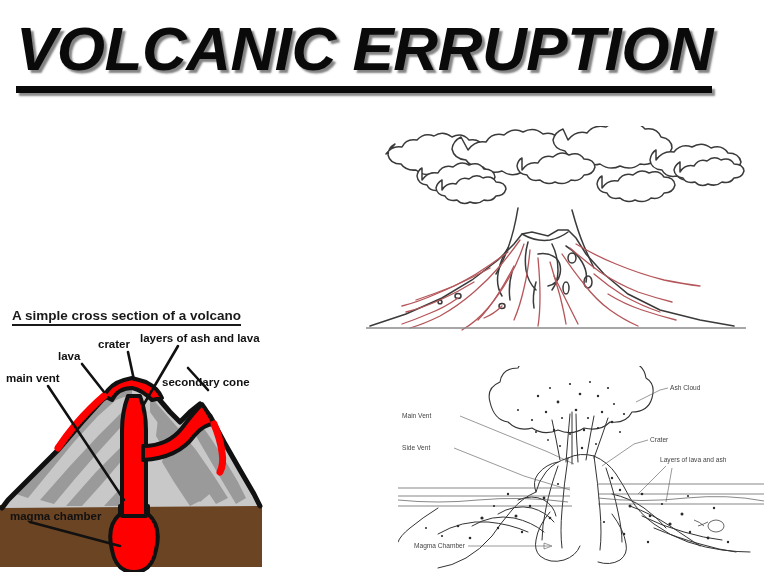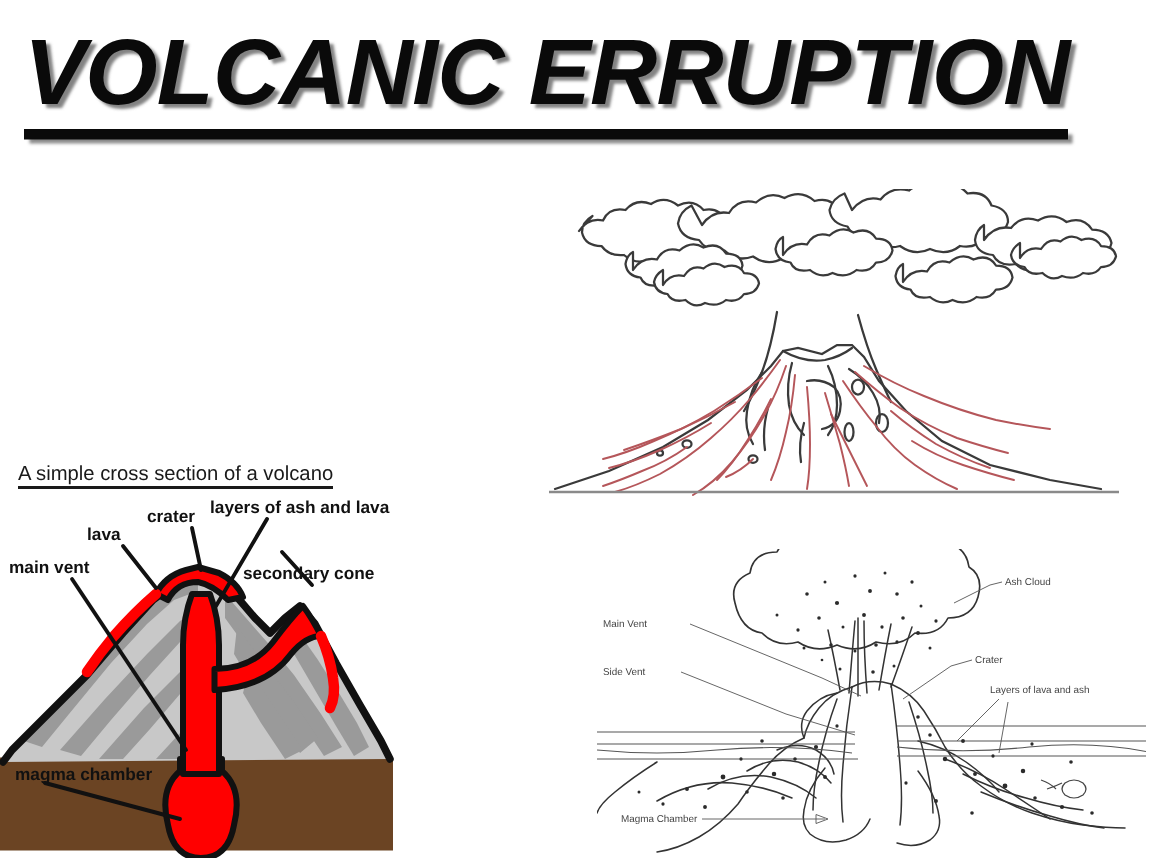--- a/index.html
+++ b/index.html
@@ -43,21 +43,21 @@
   
   #fig-cross-section {
     position: absolute;
     left: 0px; top: 300px;
     width: 272px; height: 272px;
   }
   #cross-section-heading {
     position: absolute;
     left: 12px; top: 8px;
     font-size: 13.5px;
-    font-weight: normal;
+    font-weight: bold;
     color: #1a1a1a;
     border-bottom: 2px solid #1a1a1a;
     padding-bottom: 1px;
     white-space: nowrap;
   }
   #fig-cross-section svg { position: absolute; left: 0; top: 0; }
   .cs-label {
     font-family: "Liberation Sans", sans-serif;
     font-size: 11.5px;
     font-weight: bold;

